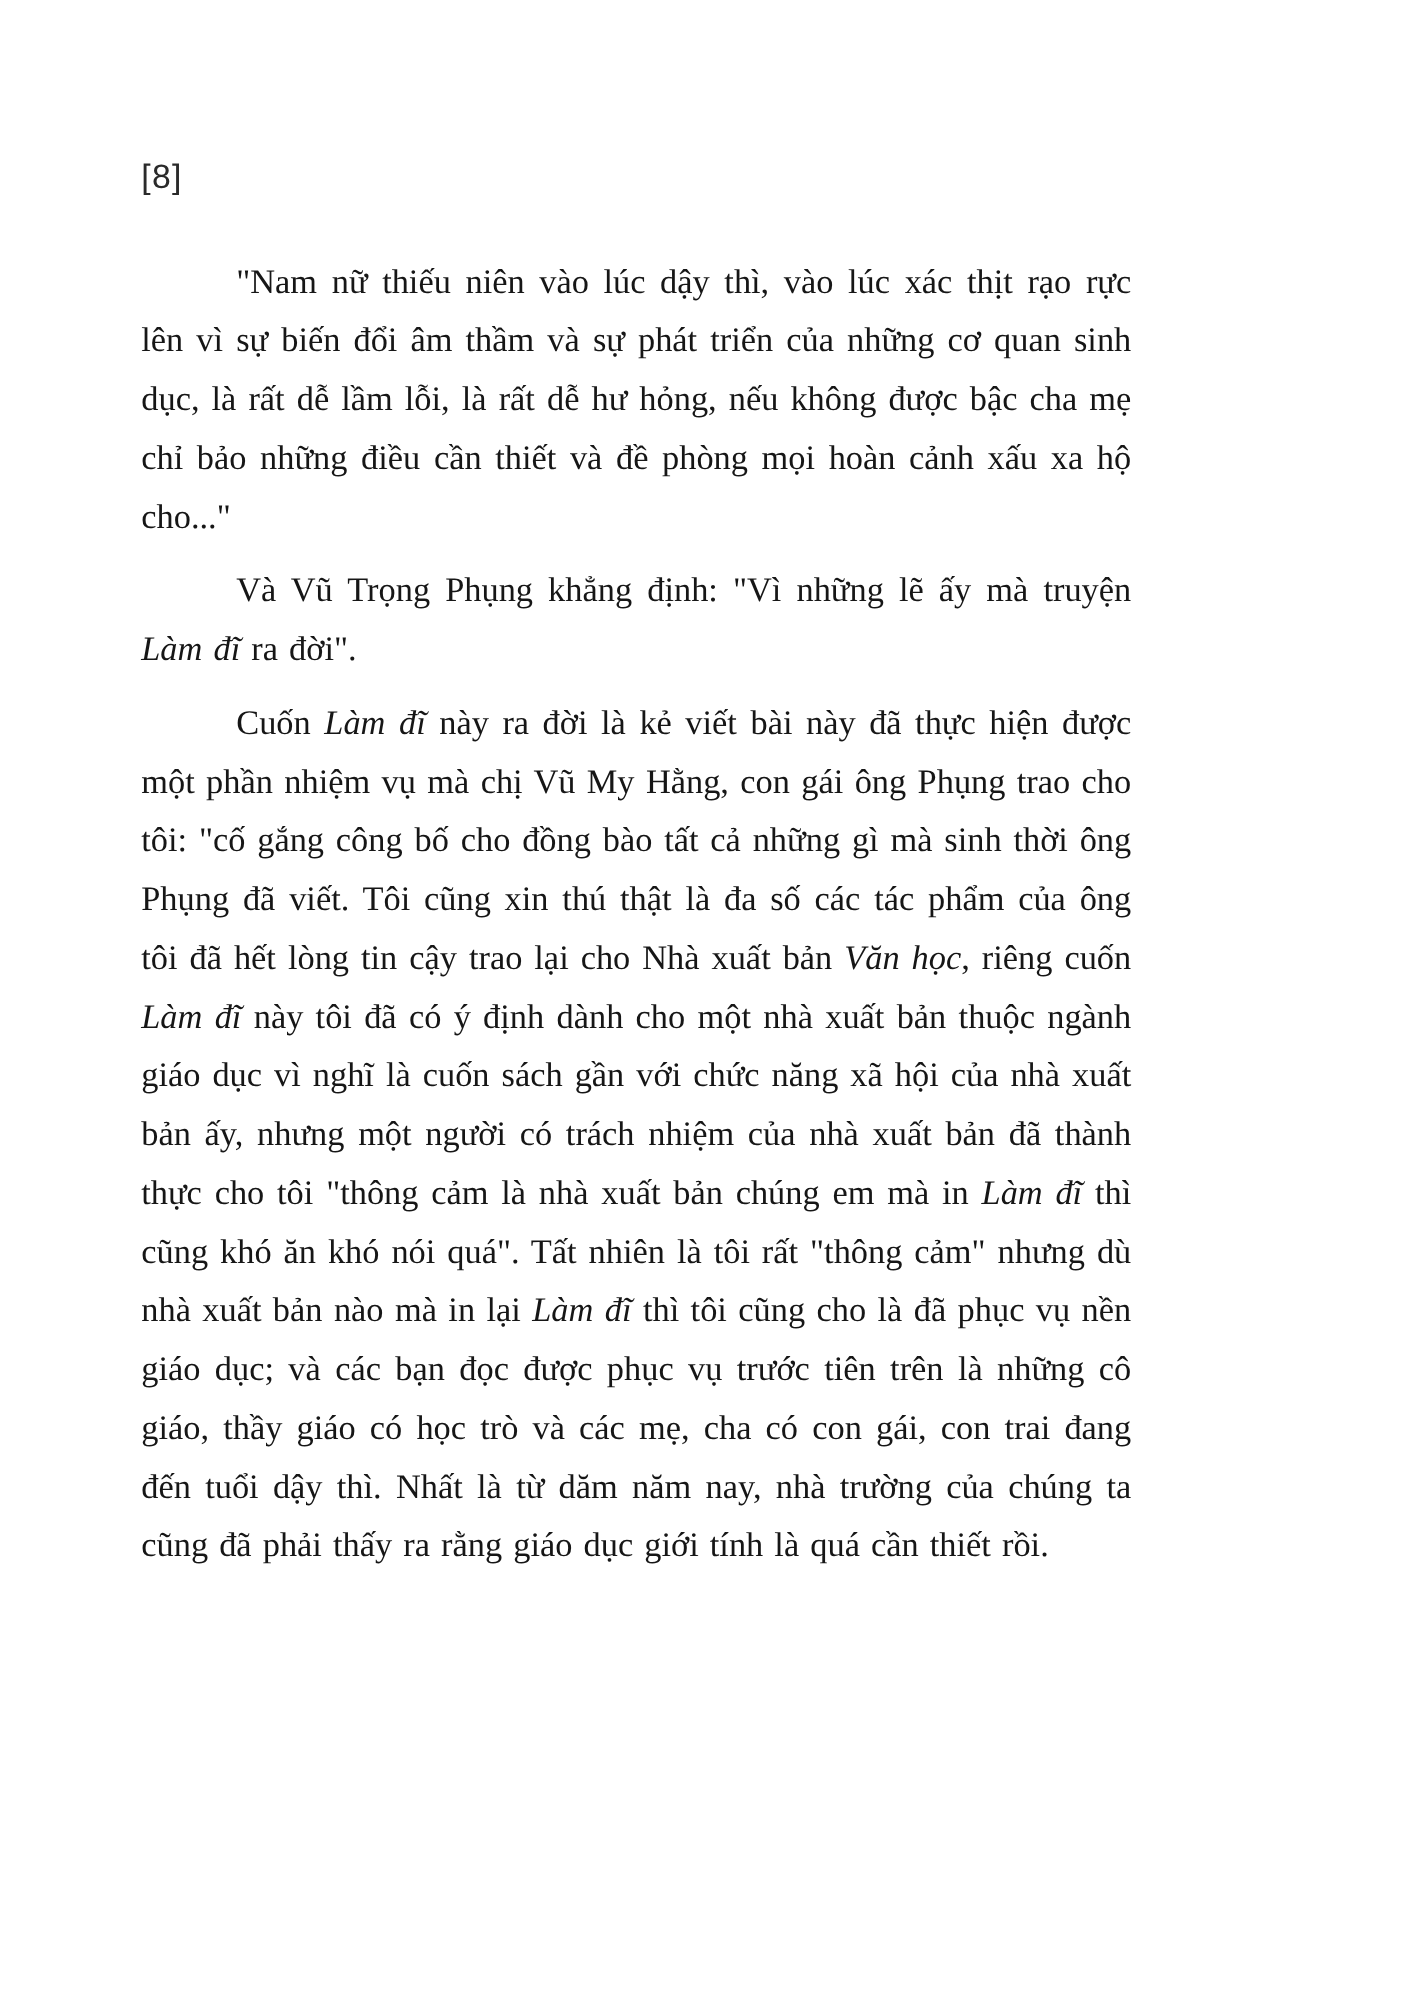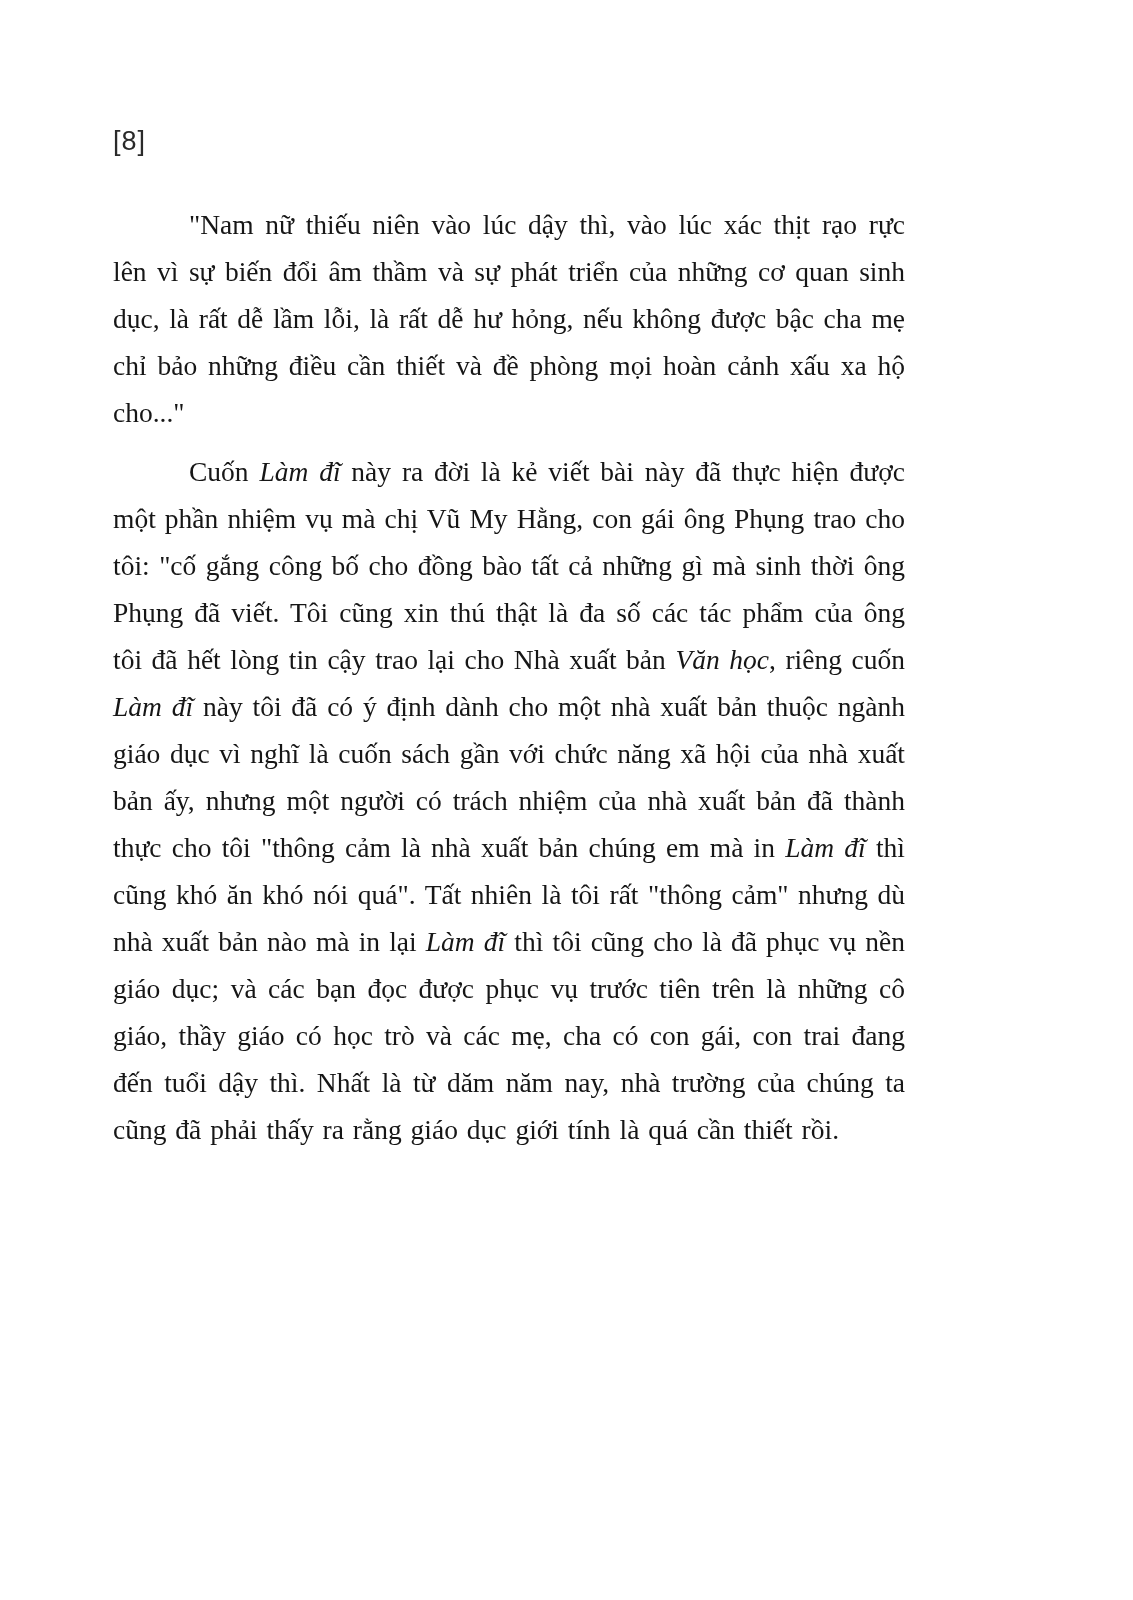--- a/index.html
+++ b/index.html
@@ -53,15 +53,16 @@
 </style>
 </head>
 <body>
 
 <div class="page">
   <div class="page-header">
     <span class="page-number">[8]</span>
   </div>
   <div class="page-body">
       <p><span>"Nam nữ thiếu niên vào lúc dậy thì, vào lúc xác thịt rạo rực lên vì sự biến đổi âm thầm và sự phát triển của những cơ quan sinh dục, là rất dễ lầm lỗi, là rất dễ hư hỏng, nếu không được bậc cha mẹ chỉ bảo những điều cần thiết và đề phòng mọi hoàn cảnh xấu xa hộ cho..."</span></p>
+      <p><span>Và Vũ Trọng Phụng khẳng định: "Vì những lẽ ấy mà truyện </span><span class="it">Làm đĩ</span><span> ra đời".</span></p>
       <p><span>Cuốn </span><span class="it">Làm đĩ</span><span> này ra đời là kẻ viết bài này đã thực hiện được một phần nhiệm vụ mà chị Vũ My Hằng, con gái ông Phụng trao cho tôi: "cố gắng công bố cho đồng bào tất cả những gì mà sinh thời ông Phụng đã viết. Tôi cũng xin thú thật là đa số các tác phẩm của ông tôi đã hết lòng tin cậy trao lại cho Nhà xuất bản </span><span class="it">Văn học</span><span>, riêng cuốn </span><span class="it">Làm đĩ</span><span> này tôi đã có ý định dành cho một nhà xuất bản thuộc ngành giáo dục vì nghĩ là cuốn sách gần với chức năng xã hội của nhà xuất bản ấy, nhưng một người có trách nhiệm của nhà xuất bản đã thành thực cho tôi "thông cảm là nhà xuất bản chúng em mà in </span><span class="it">Làm đĩ</span><span> thì cũng khó ăn khó nói quá". Tất nhiên là tôi rất "thông cảm" nhưng dù nhà xuất bản nào mà in lại </span><span class="it">Làm đĩ</span><span> thì tôi cũng cho là đã phục vụ nền giáo dục; và các bạn đọc được phục vụ trước tiên trên là những cô giáo, thầy giáo có học trò và các mẹ, cha có con gái, con trai đang đến tuổi dậy thì. Nhất là từ dăm năm nay, nhà trường của chúng ta cũng đã phải thấy ra rằng giáo dục giới tính là quá cần thiết rồi.</span></p>
     </div>
 </div>
 
 </body></html>

